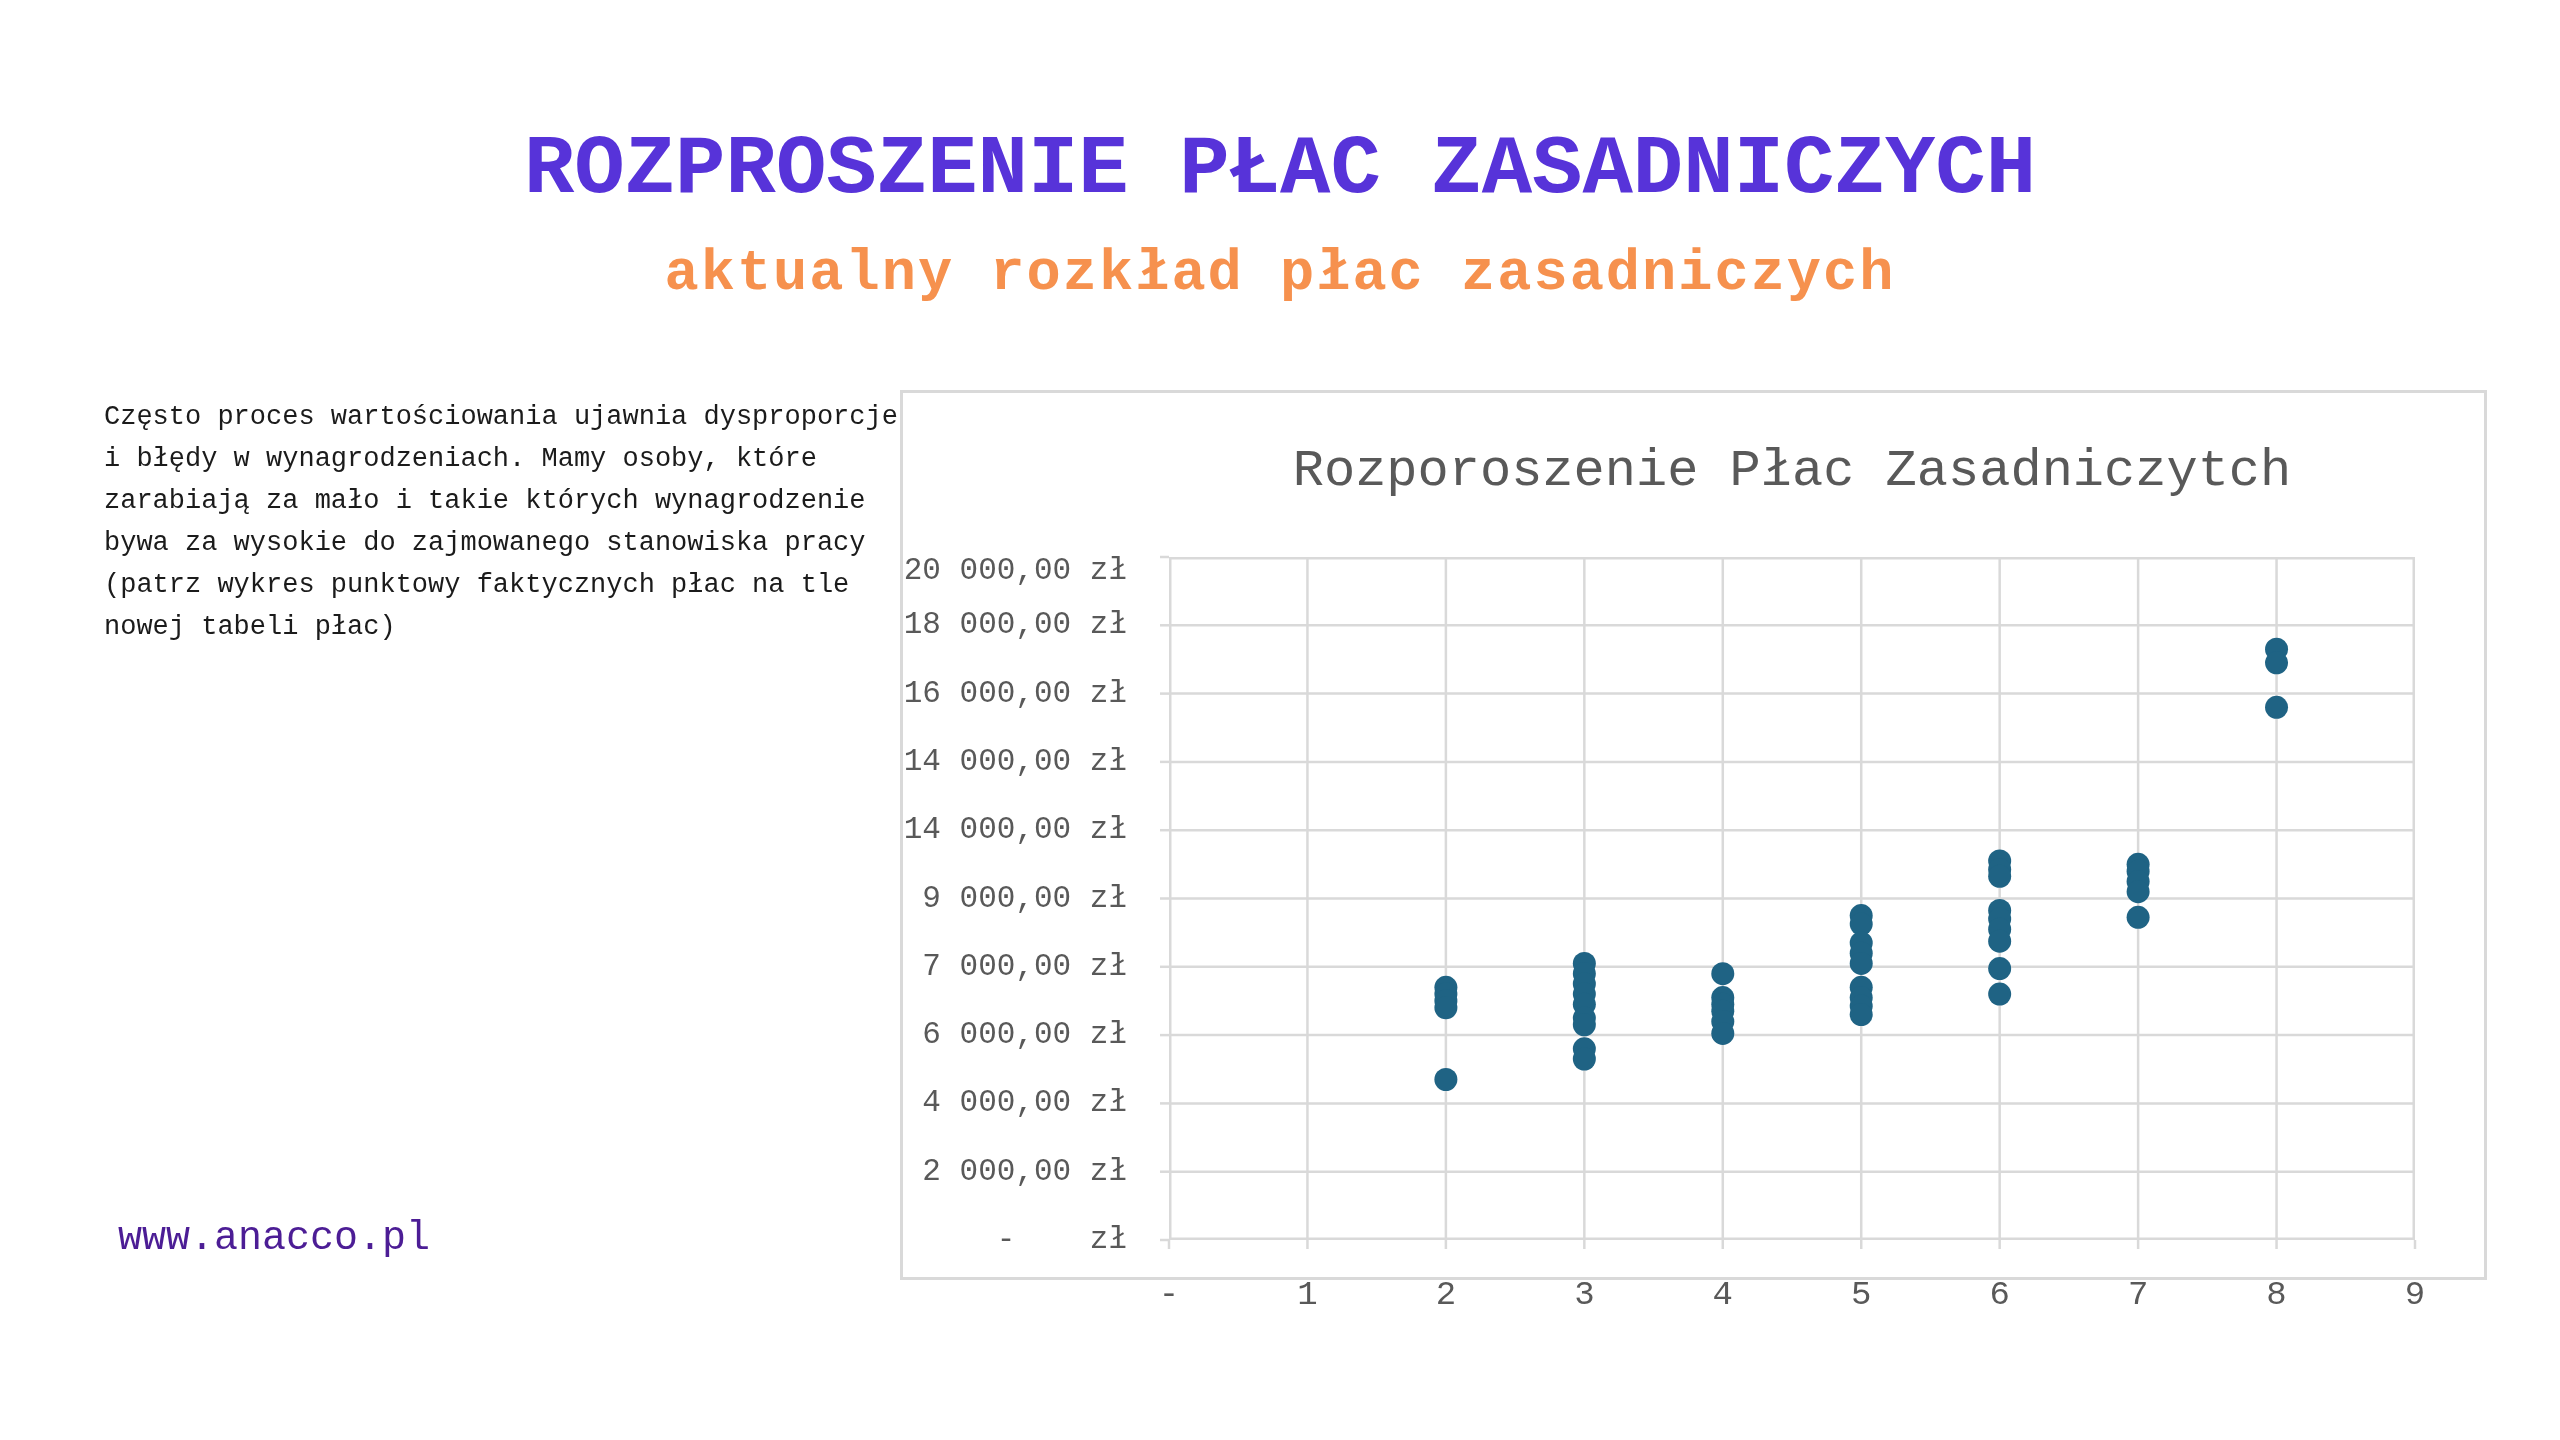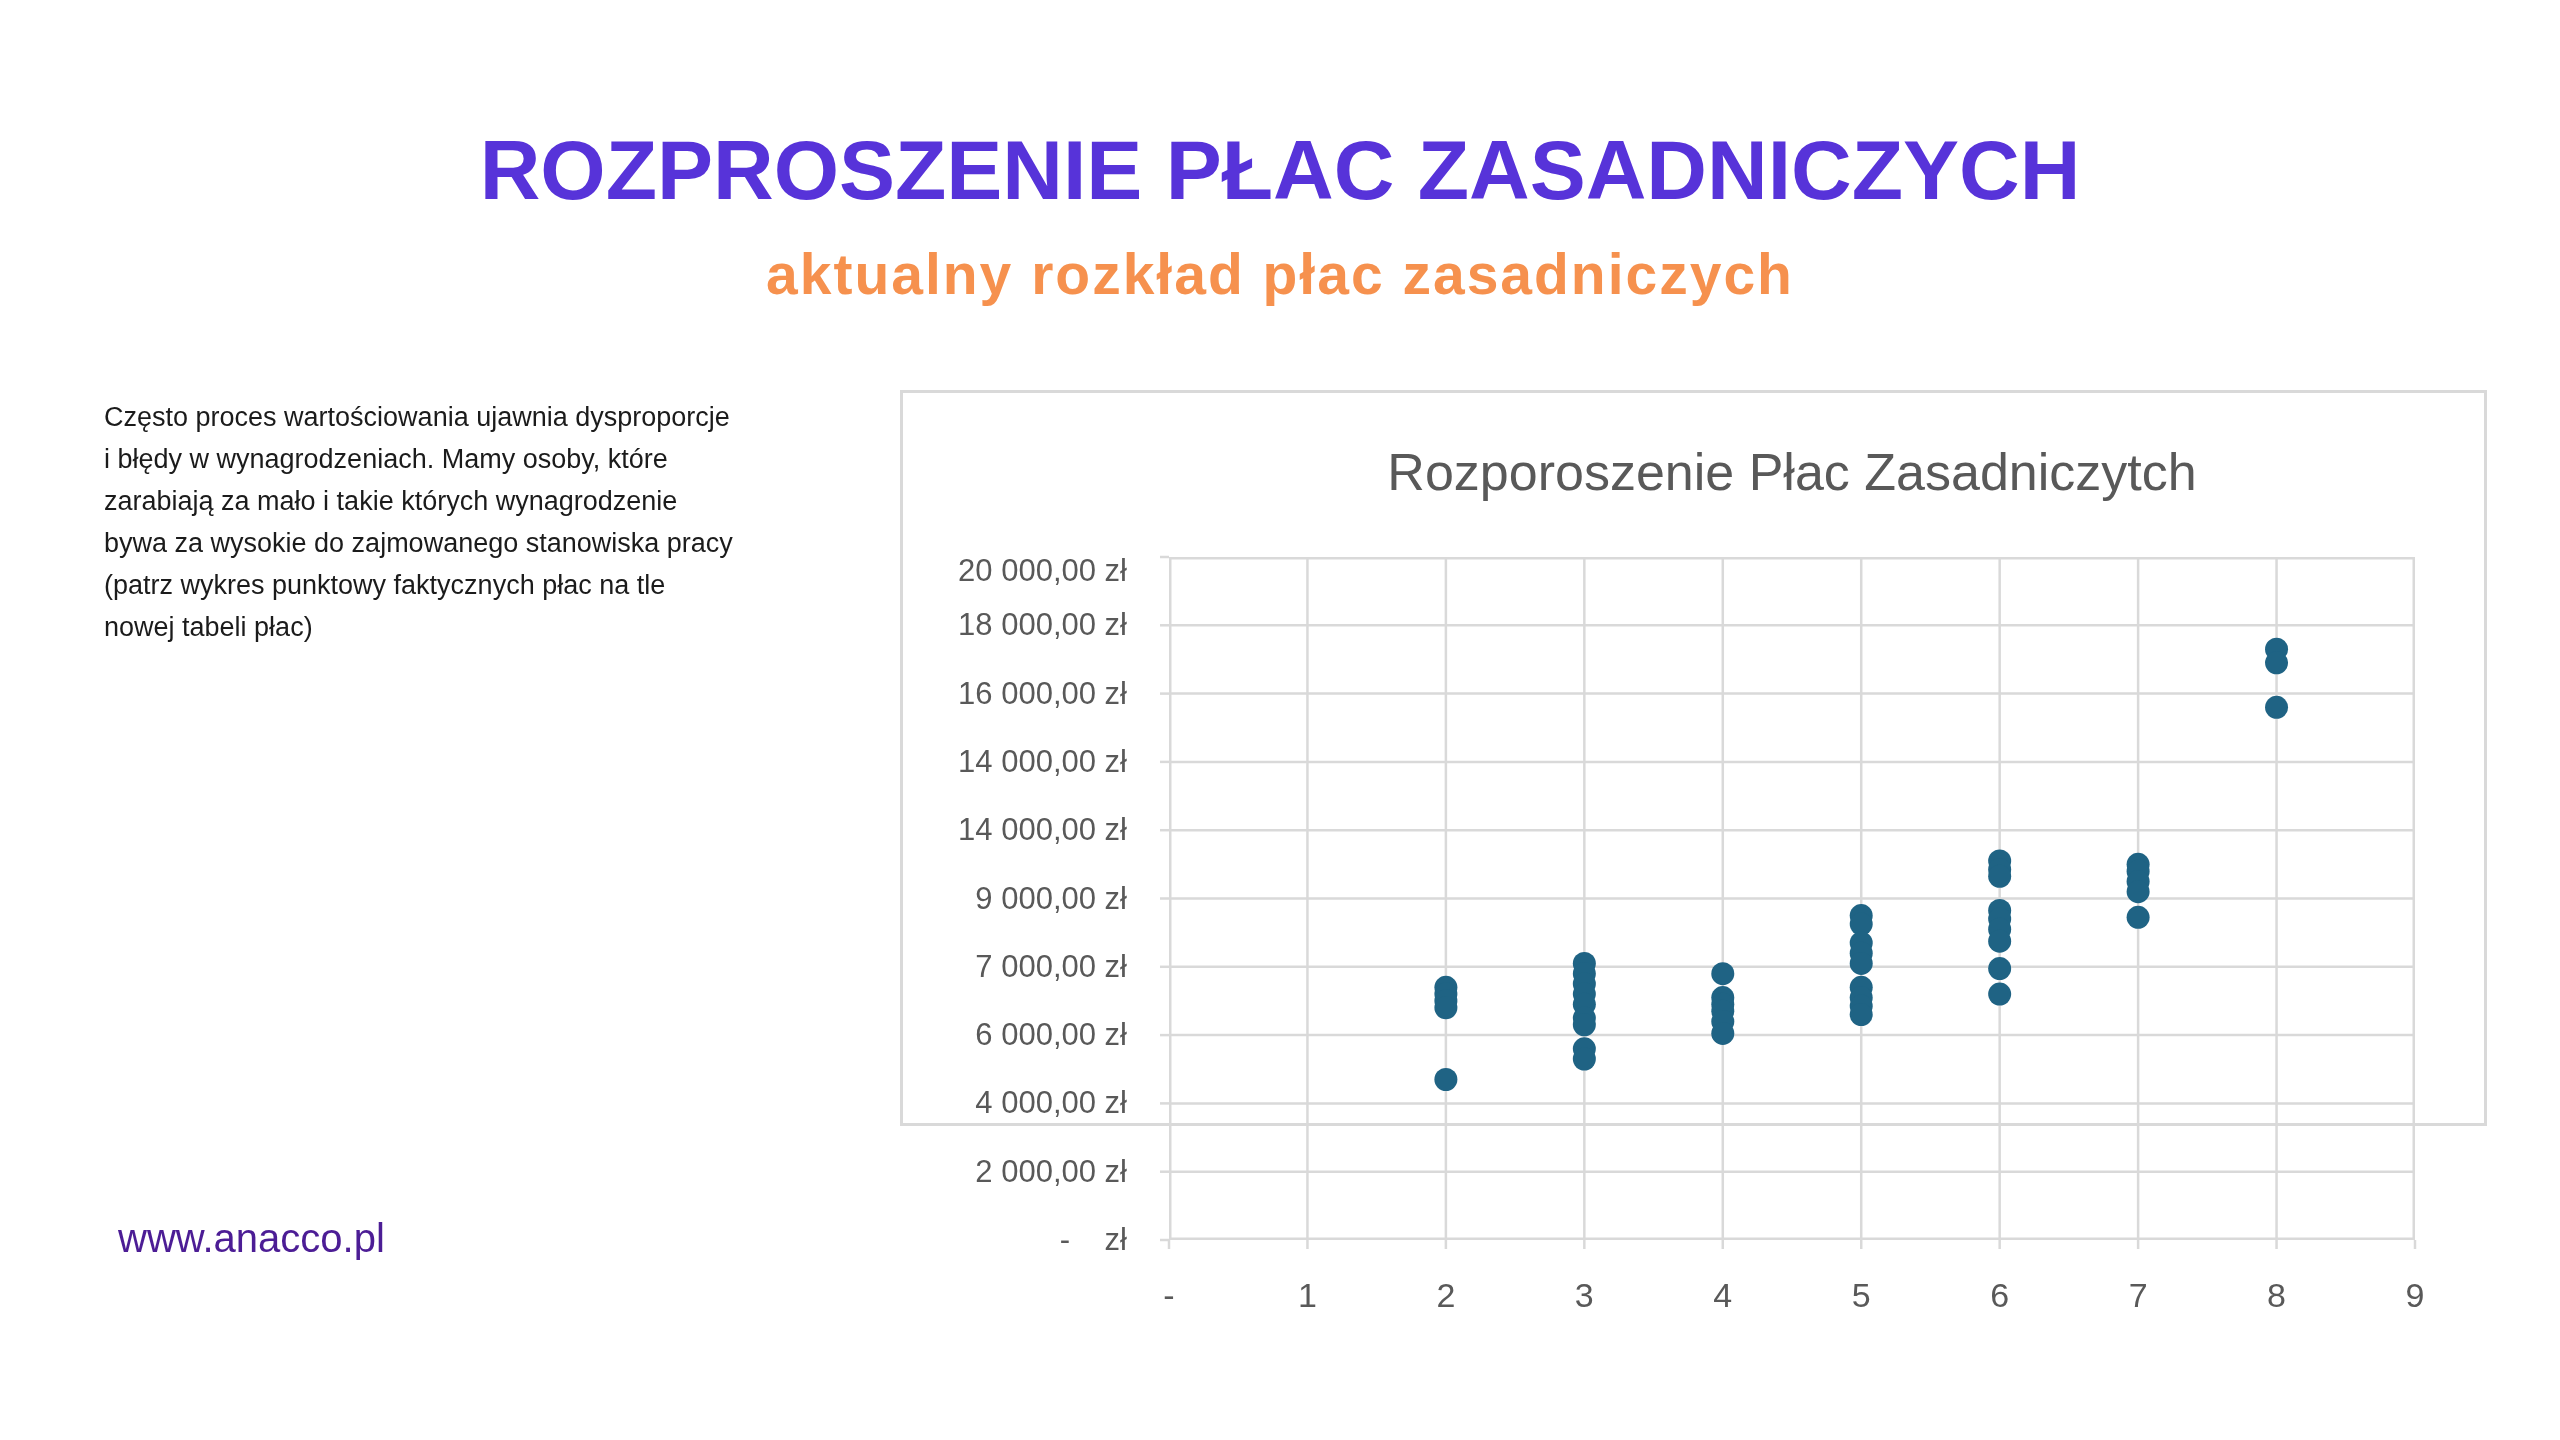--- a/index.html
+++ b/index.html
@@ -1,38 +1,38 @@
 <!DOCTYPE html>
 <html style="--c-title: #5733D9; --c-subtitle: #F6914E; --c-axis: #595959; --c-grid: #D9D9D9;"><head>
 <meta charset="utf-8">
 <style>
   html,body{margin:0;padding:0;background:#ffffff;}
   .page{
     position:relative;width:2560px;height:1440px;background:#ffffff;
-    font-family:Liberation Sans, sans-serif;overflow:hidden;
+    font-family:Liberation Mono, monospace;overflow:hidden;
   }
   .main-title{
     position:absolute;top:128px;left:0;right:0;text-align:center;
     font-size:84px;font-weight:800;line-height:1;
     color:var(--c-title,#5733D9);
   }
   .subtitle{
     position:absolute;top:246px;left:0;right:0;text-align:center;
     font-size:57px;font-weight:700;line-height:1;letter-spacing:2px;
     color:var(--c-subtitle,#F6914E);
   }
   .intro{
     position:absolute;left:104px;top:396px;width:800px;
     font-size:27px;line-height:42px;color:#1b1b1b;white-space:pre-line;
   }
   .footer-url{
     position:absolute;left:118px;top:1216px;font-size:40px;color:#4c1d95;
   }
   .chart-card{
-    position:absolute;left:900px;top:390px;width:1587px;height:736px;
+    position:absolute;left:900px;top:390px;width:1587px;height:890px;
     background:#ffffff;border:3px solid var(--c-grid,#D9D9D9);box-sizing:border-box;
   }
   .chart-title{
     position:absolute;left:266px;top:48px;width:1246px;text-align:center;
     font-size:52px;line-height:1.2;font-weight:400;color:var(--c-axis,#595959);
   }
   .plot{position:absolute;left:266px;top:164px;width:1246px;height:683px;}
   .plot svg{overflow:visible;display:block;width:100%;height:100%;}
   .y-label{
     position:absolute;left:0;width:224px;text-align:right;

